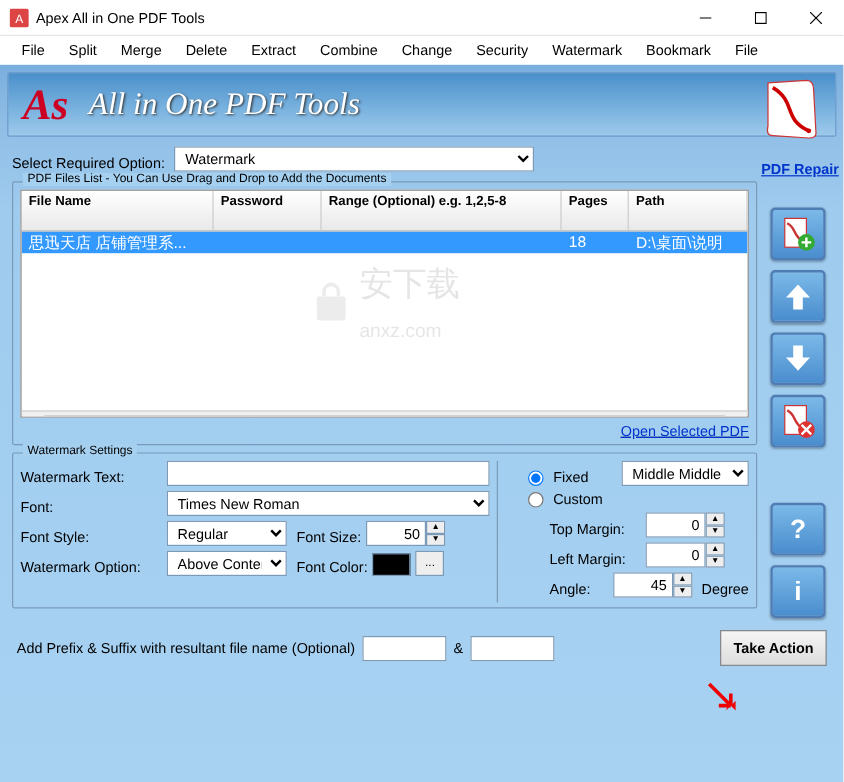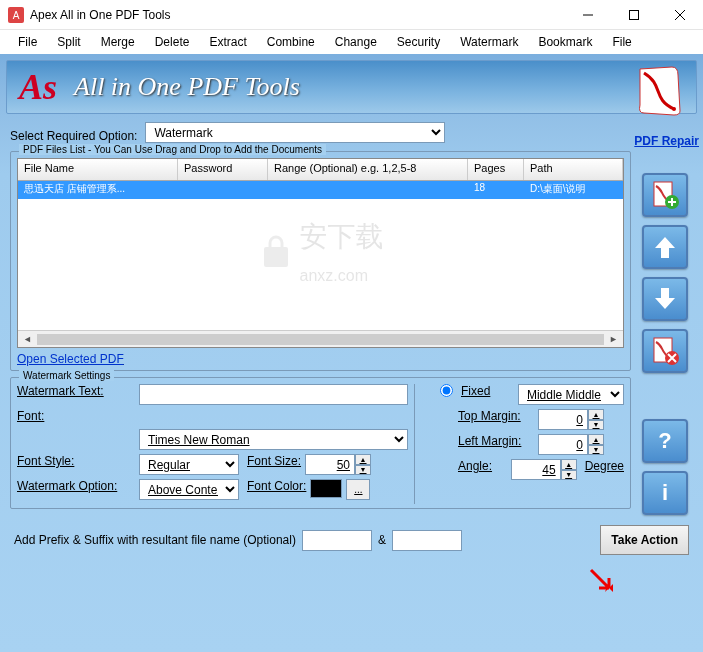--- a/index.html
+++ b/index.html
@@ -27,33 +27,33 @@
 .pdfrepair { position: absolute; right: 4px; top: 80px; color: #0033cc; font-weight: bold; text-decoration: underline; cursor: pointer; font-size: 12px; }
 
 .mainrow { display: flex; gap: 6px; padding: 0 4px; }
 .leftcol { flex: 1; }
 .rightcol { width: 56px; display: flex; flex-direction: column; gap: 8px; align-items: center; padding-top: 22px; }
 
 .fieldset { border: 1px solid #7a9ab8; border-radius: 2px; padding: 6px 6px 4px; position: relative; margin-bottom: 6px; }
 .fieldset .legend { position: absolute; top: -8px; left: 8px; background: #a5d0f0; padding: 0 4px; font-size: 10px; }
 
 .tablewrap { border: 1px solid #888; background: #fff; height: 190px; overflow: hidden; position: relative; }
-.thead { display: flex; background: linear-gradient(#fff,#e9e9e9); border-bottom: 1px solid #aaa; height: 22px; }
+.thead { display: flex; background: linear-gradient(#fff,#e9e9e9); border-bottom: 1px solid #aaa; height: 34px; font-weight: bold; }
 .th { padding: 3px 6px; font-size: 11px; border-right: 1px solid #ccc; overflow: hidden; white-space: nowrap; }
 .tbody { height: calc(100% - 22px - 17px); overflow: auto; }
 .trow { display: flex; height: 18px; background: #3399ff; color: #fff; }
-.td { padding: 1px 6px; font-size: 10px; overflow: hidden; white-space: nowrap; }
+.td { padding: 1px 6px; font-size: 13px; overflow: hidden; white-space: nowrap; }
 .hscroll { height: 17px; background: #f0f0f0; border-top: 1px solid #ccc; display:flex; align-items:center; justify-content:space-between; padding:0 2px; }
 .hscroll .thumb { flex:1; height: 11px; background: #cdcdcd; margin: 0 2px; }
 .hscroll .arr { width:15px; height:15px; display:flex;align-items:center;justify-content:center;color:#555;font-size:9px; }
 
-.openlink { text-align: left; margin-top: 4px; text-decoration: underline; }
+.openlink { text-align: right; margin-top: 4px; text-decoration: underline; }
 .openlink a { color: #0033cc; text-decoration: underline; cursor: pointer; font-size: 12px; }
 
-.wmrow { display: flex; align-items: flex-start; margin-bottom: 4px; gap: 4px; text-decoration: underline; }
+.wmrow { display: flex; align-items: flex-end; margin-bottom: 4px; gap: 4px; }
 .wmlabel { width: 118px; font-size: 12px; }
 .input { height: 21px; border: 1px solid #7a9ab8; background: #fff; font-size: 12px; padding: 0 4px; }
 .splitcols { display: flex; gap: 6px; }
 .splitcols .col { flex: 1; }
 .splitcols .col2 { width: 210px; border-left: 1px solid #7a9ab8; padding-left: 25px; }
 
 .sidebtn { width: 46px; height: 44px; border: 2px solid #4f7cb3; background: linear-gradient(180deg,#7bb9e8,#4a8dce); border-radius: 4px; display:flex; align-items:center; justify-content:center; cursor:pointer; box-shadow: 0 1px 2px rgba(0,0,0,0.3); }
 
 .bottomrow { display: flex; align-items: center; padding: 10px 8px; gap: 6px; }
 .takebtn { height: 30px; padding: 0 10px; background: linear-gradient(#f5f5f5,#ddd); border: 1px solid #888; font-weight: bold; cursor: pointer; font-size:12px; }
@@ -175,21 +175,21 @@
       <div class="fieldset">
         <span class="legend">Watermark Settings</span>
         <div class="splitcols">
           <div class="col">
             <div class="wmrow">
               <span class="wmlabel">Watermark Text:</span>
               <input class="input" style="flex: 1 1 0%;" value="">
             </div>
             <div class="wmrow">
               <span class="wmlabel">Font:</span>
-              <select class="select" style="flex:1;margin-top:20px;"><option>Times New Roman</option></select>
+              <select class="select" style="flex:1;"><option>Times New Roman</option></select>
             </div>
             <div class="wmrow">
               <span class="wmlabel">Font Style:</span>
               <select class="select" style="width:100px;"><option>Regular</option></select>
               <span class="label" style="margin-left:4px;">Font Size:</span>
               <div class="numspin">
                 <input value="50" style="">
                 <div class="spin">
                     <div>▲</div>
                     <div>▼</div>
@@ -203,20 +203,24 @@
               <span class="colorswatch"></span>
               <button class="morebtn">...</button>
             </div>
           </div>
           <div class="col2">
             <div class="wmrow">
               <input type="radio" class="radio" checked="" style="">
               <span class="label" style="width:60px;">Fixed</span>
               <select class="select" style="width:119px;"><option>Middle Middle</option></select>
             </div>
+            <div class="wmrow">
+              <input type="radio" class="radio" style="">
+              <span class="label">Custom</span>
+            </div>
             <div class="wmrow" style="padding-left:18px;">
               <span class="label" style="width:76px;">Top Margin:</span>
               <div class="numspin">
                   <input value="0" style="">
                   <div class="spin">
                     <div>▲</div>
                     <div>▼</div>
                   </div>
                 </div>
             </div>

